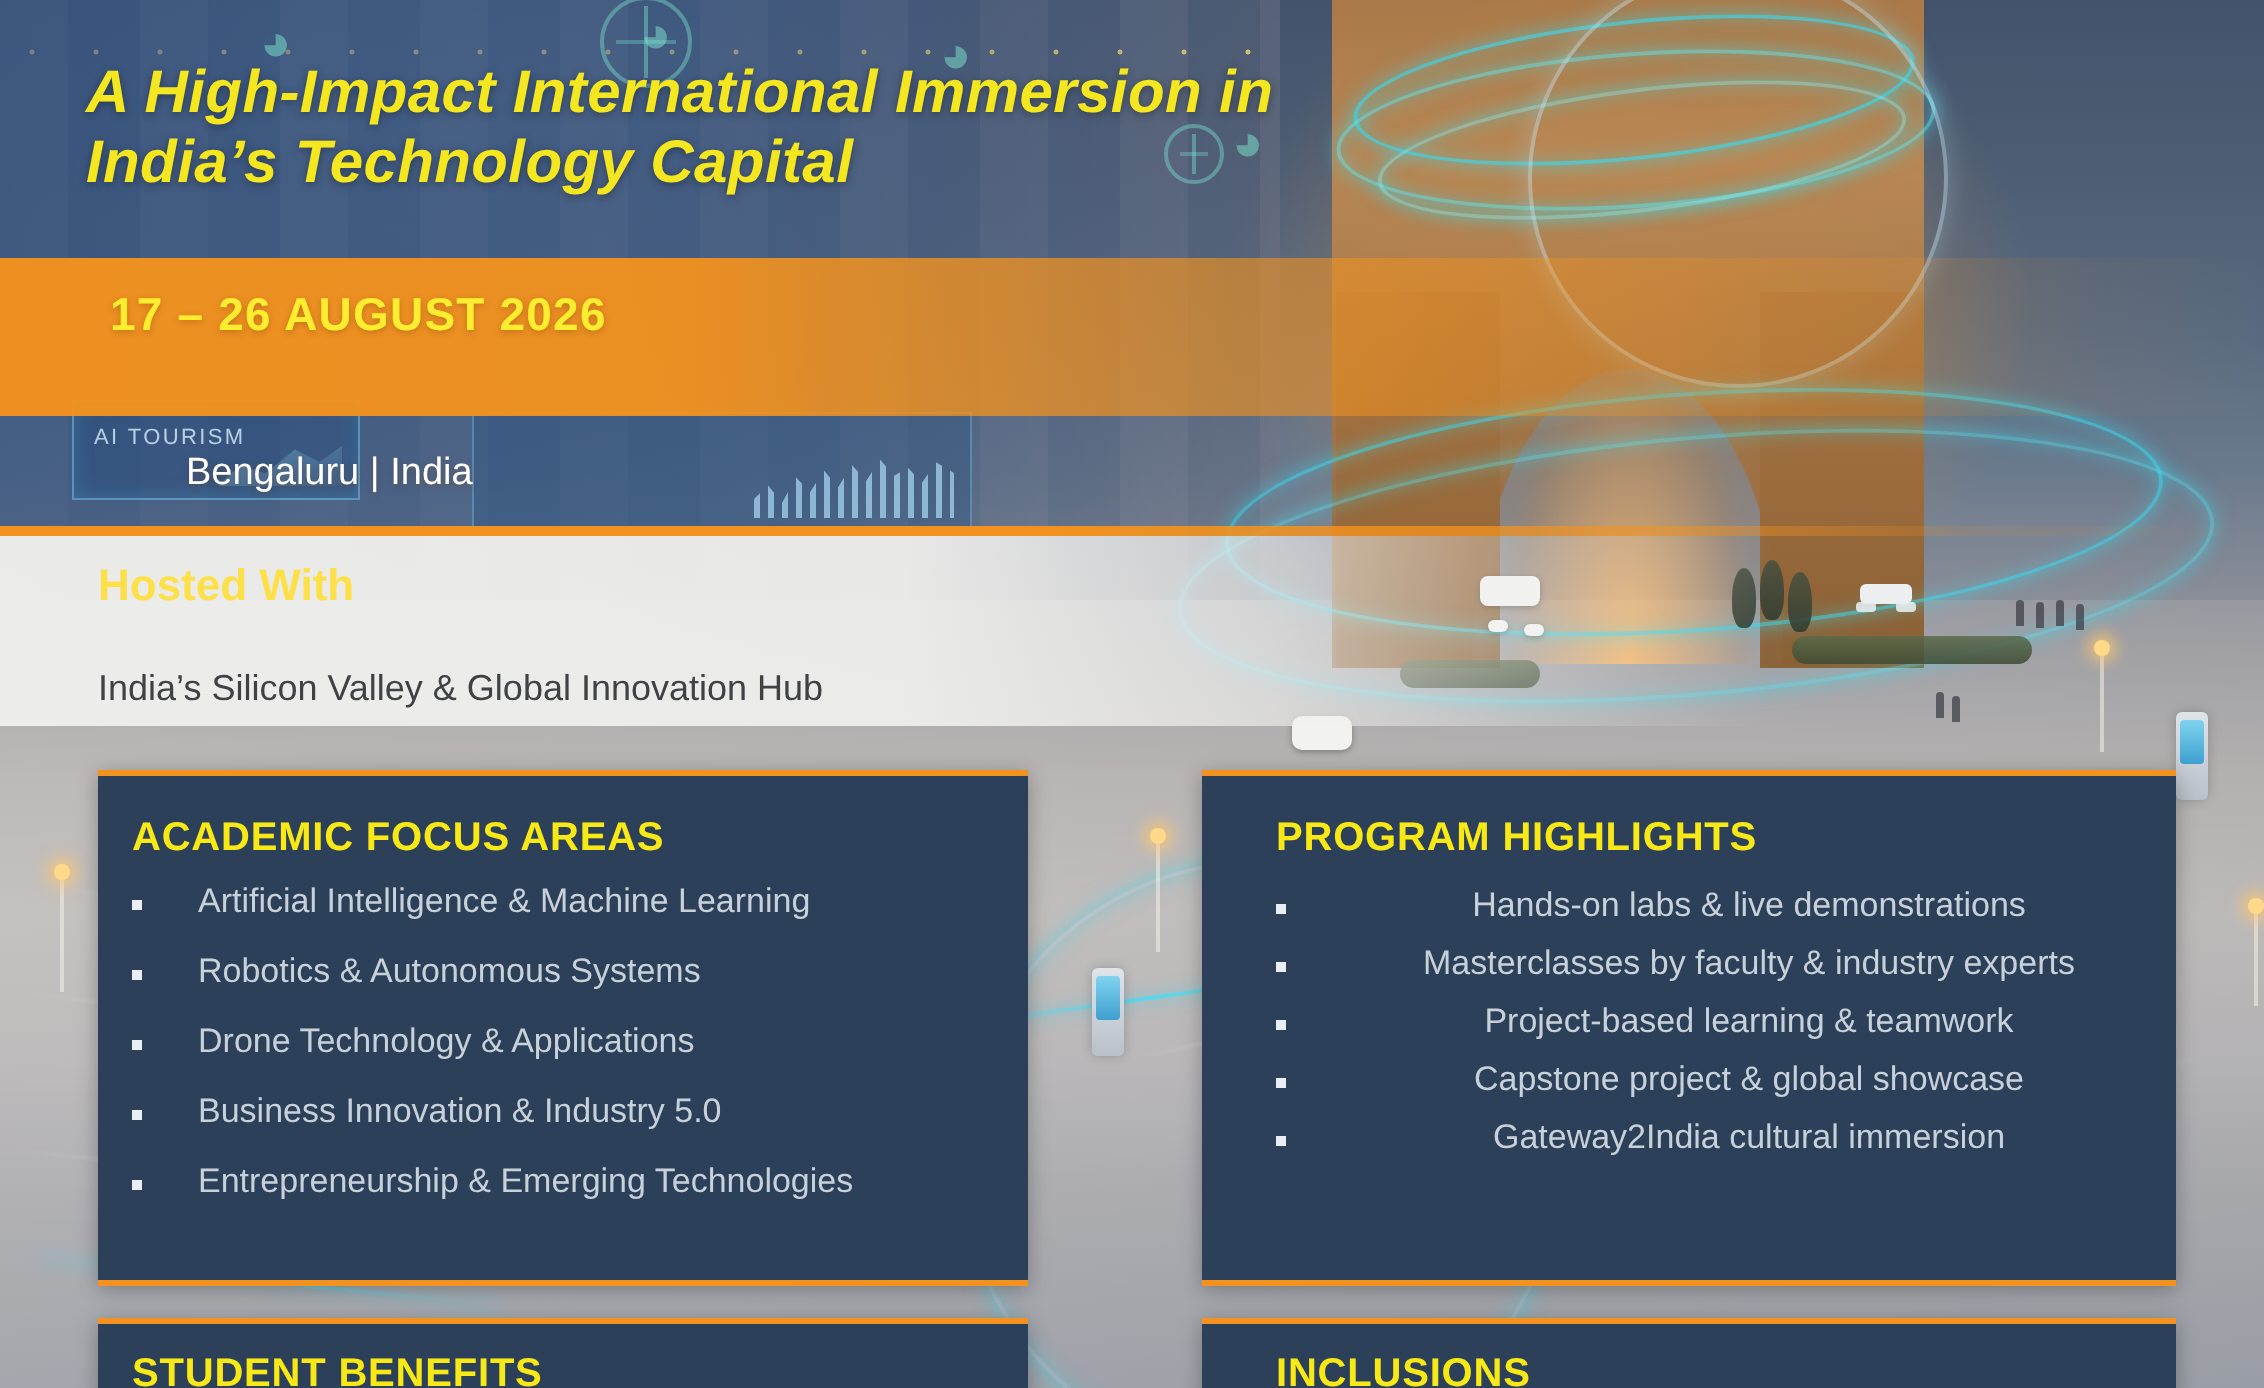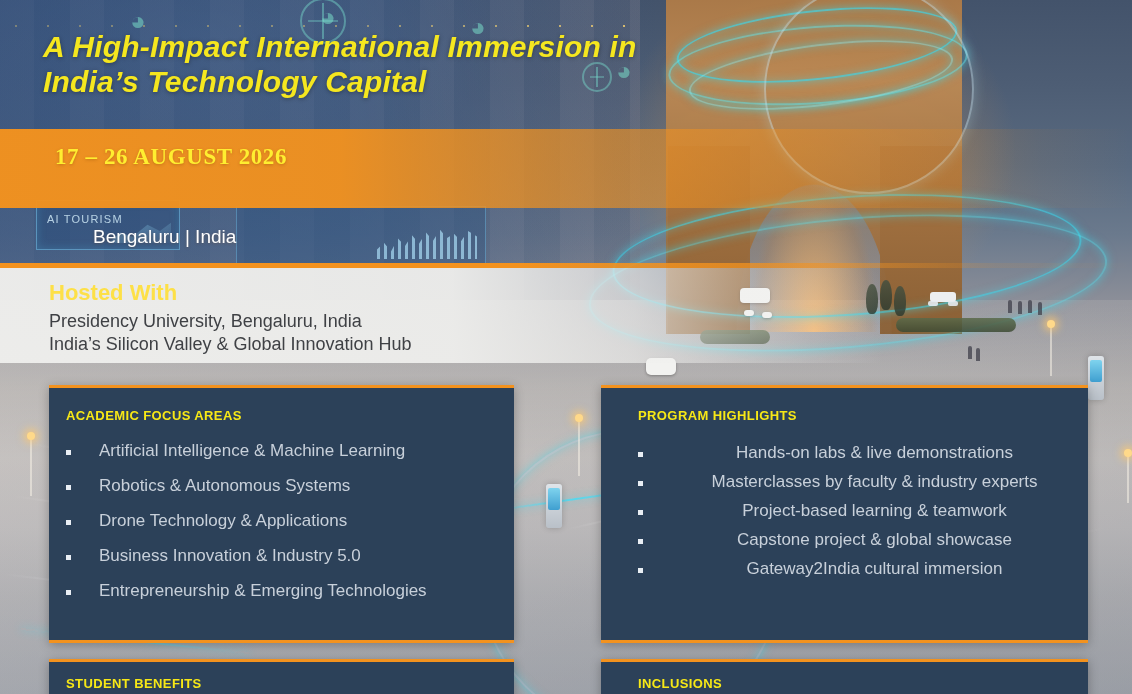--- a/index.html
+++ b/index.html
@@ -239,21 +239,20 @@
     color: #f5e71f;
     letter-spacing: .2px;
     text-shadow: 0 1px 4px rgba(0,0,0,.35);
   }
 
   .date-text {
     position: absolute; left: 55px; top: 144px;
     font-size: 23px; font-weight: 700; letter-spacing: .6px;
     color: #ffee30;
     text-shadow: 0 1px 3px rgba(120,60,0,.35);
-    font-family: Liberation Serif, serif;
   }
   .city-text {
     position: absolute; left: 93px; top: 178px;
     font-size: 19px; font-weight: 400; color: #ffffff;
     text-shadow: 0 1px 3px rgba(120,60,0,.30);
     margin-top: 48px;
   }
 
   
   .hosted-rule {
@@ -286,21 +285,21 @@
 
   
   .card {
     position: absolute;
     background: #2c4159;
     border-top: 3px solid #f3921e;
     border-bottom: 3px solid #f3921e;
     box-shadow: 0 2px 10px rgba(0,0,0,.28);
   }
   .card-title {
-    position: absolute; font-size: 13px; font-weight: 700;
+    position: absolute; font-size: 20px; font-weight: 700;
     color: #f7e816; letter-spacing: .4px;
   }
   .card ul { list-style: none; position: absolute; }
   .card li {
     position: relative;
     color: #c8d0da;
     font-size: 17px;
     padding-left: 33px;
   }
   .card li::before {
@@ -405,21 +404,20 @@
 
   <div class="date-band"></div>
 
   <div class="headline">A High-Impact International Immersion in India’s Technology Capital</div>
   <div class="date-text">17 – 26 AUGUST 2026</div>
   <div class="city-text">Bengaluru | India</div>
 
   <div class="hosted-rule"></div>
   <div class="hosted-panel"></div>
   <div class="hosted-title">Hosted With</div>
-  <div class="hosted-l1">Presidency University, Bengaluru, India</div>
   <div class="hosted-l2">India’s Silicon Valley &amp; Global Innovation Hub</div>
 
   <div class="card" id="card-academic">
     <div class="card-title">ACADEMIC FOCUS AREAS</div>
     <ul>
         <li>Artificial Intelligence &amp; Machine Learning</li>
         <li>Robotics &amp; Autonomous Systems</li>
         <li>Drone Technology &amp; Applications</li>
         <li>Business Innovation &amp; Industry 5.0</li>
         <li>Entrepreneurship &amp; Emerging Technologies</li>

